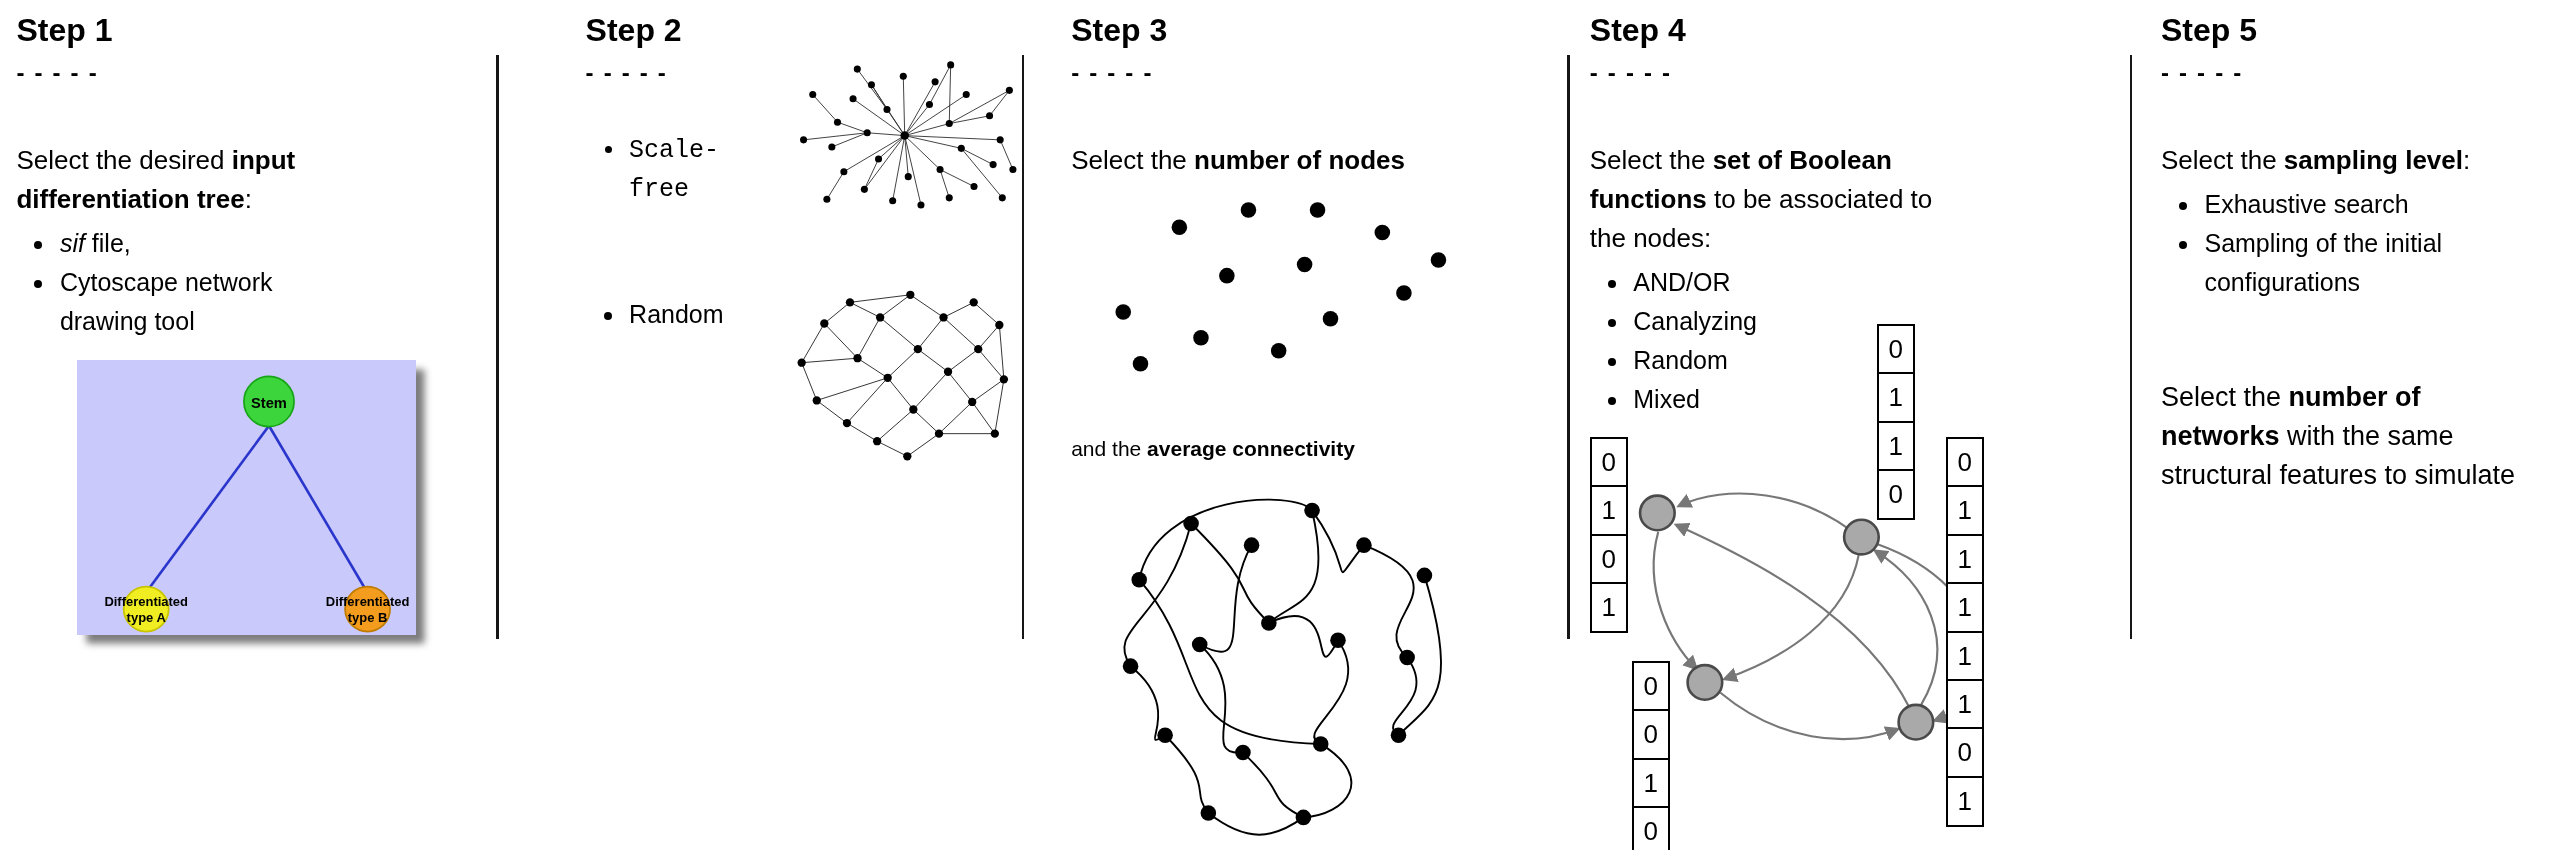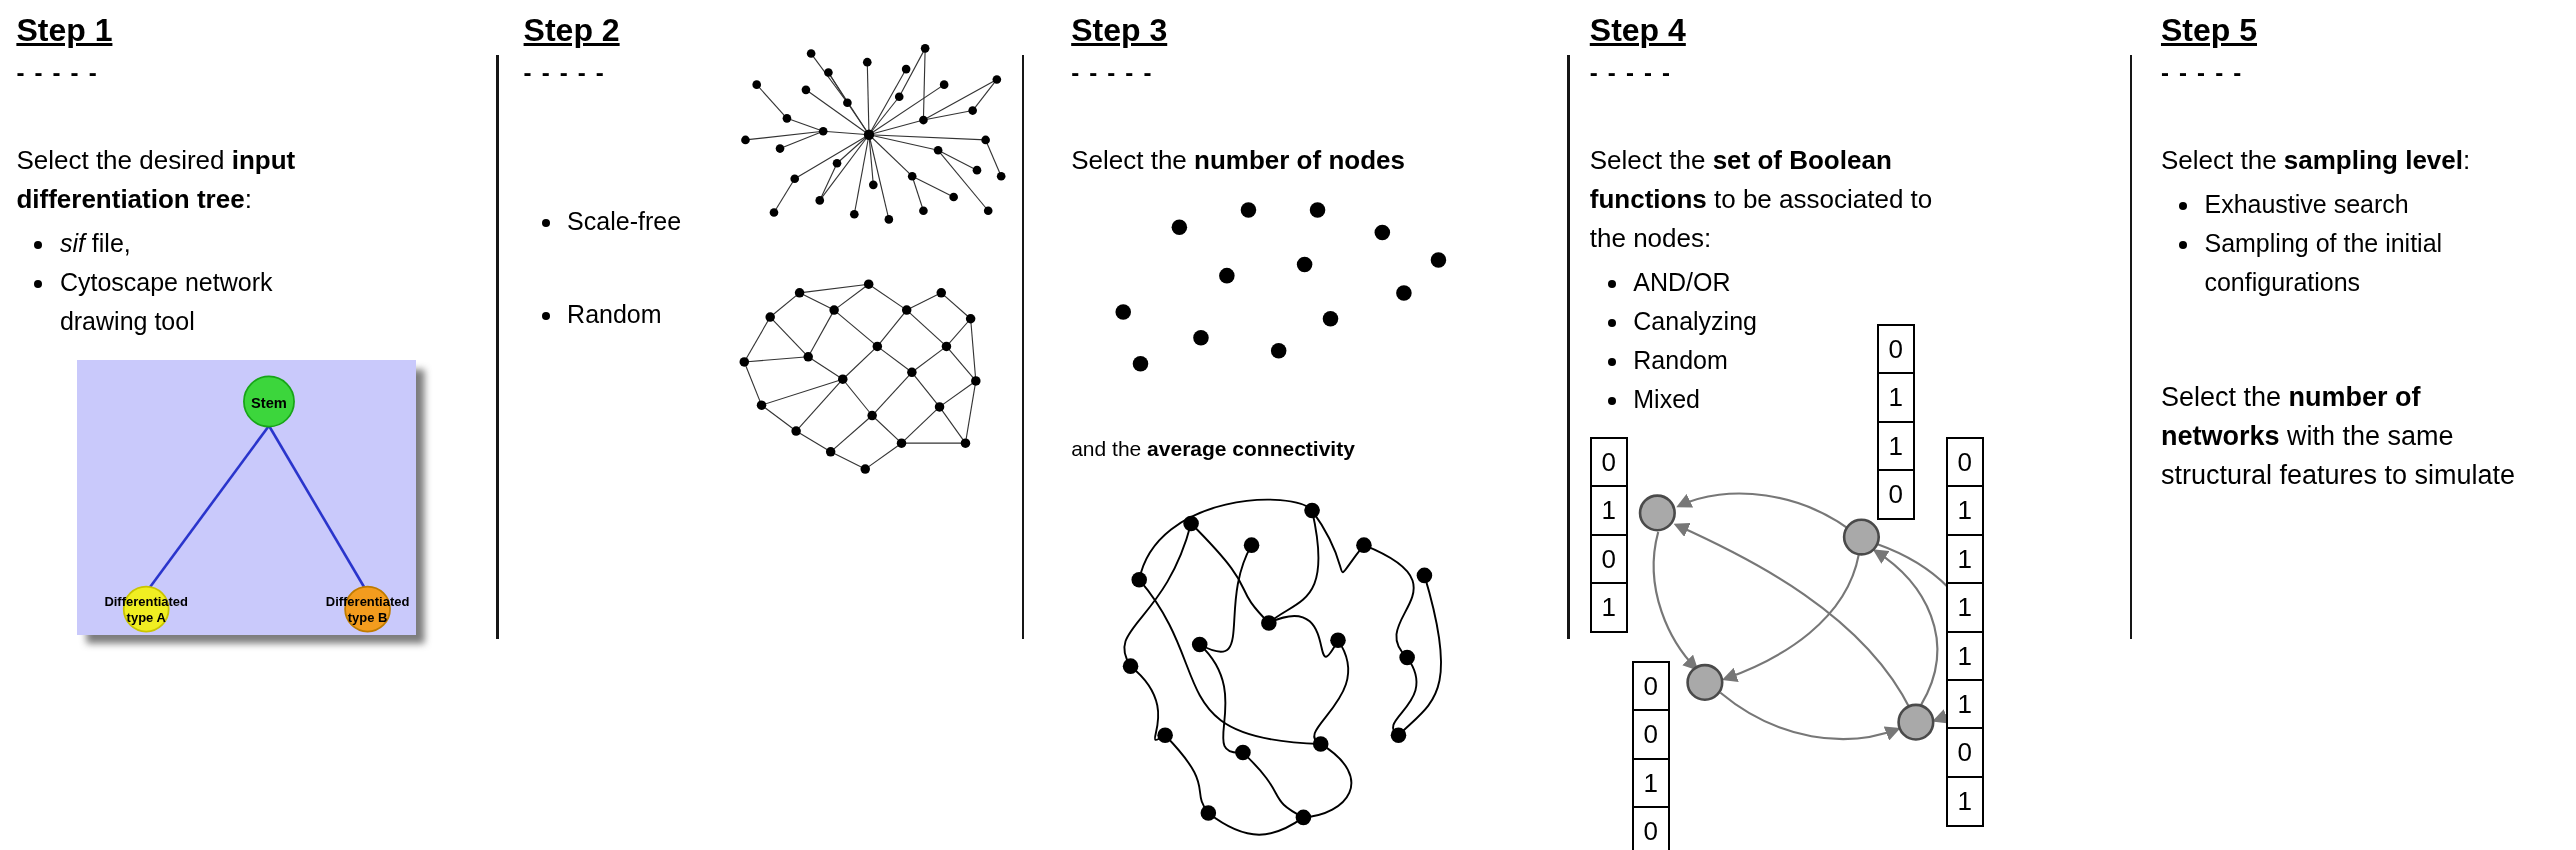--- a/index.html
+++ b/index.html
@@ -1,36 +1,36 @@
 <!DOCTYPE html>
 <html style="font-size:14px"><head>
 <meta charset="utf-8">
 <style>
   html,body{margin:0;padding:0;background:#fff;}
   body{font-family:"Liberation Sans",sans-serif;color:#000;}
   .page{position:relative;width:2576px;height:851px;overflow:hidden;display:flex;background:#fff;}
   .col{box-sizing:border-box;padding-top:12px;flex:none;}
   .col1{width:496px;padding-left:16.4px;padding-right:5.2px;}
-  .col2{width:523px;padding-left:25px;}
+  .col2{width:523px;padding-left:87px;}
   .col3{width:543px;padding-left:47px;}
   .col4{width:560px;padding-left:20px;position:relative;}
   .col5{width:499px;padding-left:28.6px;}
   .vsep{width:2.6px;height:584px;margin-top:55px;background:#161616;flex:none;}
-  .step-title{font-size:32px;font-weight:bold;margin:0;line-height:1.15;text-decoration:underline;}
+  .step-title{font-size:32px;font-weight:bold;margin:0;line-height:1.15;}
   .dashes{font-size:24px;font-weight:bold;margin-top:10.4px;letter-spacing:1.7px;}
   .intro{font-size:26px;line-height:39px;margin:54px 0 0 0;}
   .conn-line{font-size:21px;line-height:39px;margin:48px 0 0 0;}
   .bullets{margin:5.2px 0 0 0;padding-left:40px;font-size:25px;line-height:39px;}
   .bullets li{padding-left:3.5px;}
   strong{font-weight:bold;}
   em{font-style:italic;}
   
   .tree-figure{margin:19px 0 0 61px;width:339px;height:275px;box-shadow:8.7px 8.7px 7px rgba(90,90,90,0.8);}
   
-  .sf-row{display:flex;align-items:flex-end;margin-top:7px;}
+  .sf-row{display:flex;align-items:center;margin-top:7px;font-family:Liberation Mono, monospace;}
   .sf-row .bullets{width:147px;flex:none;}
   .sf-svg{margin-top:-56px;margin-left:15.6px;}
   .rnd-row{display:flex;align-items:flex-start;margin-top:19px;}
   .rnd-row .bullets{width:147px;flex:none;margin-top:35px;}
   
   .dots-svg{display:block;margin:10.4px 0 0 26px;}
   .tangle-svg{display:block;margin:8.7px 0 0 15.6px;}
   
   .bool-figure{position:absolute;left:0;top:312px;width:505px;height:554px;}
   .bool-svg{position:absolute;left:0;top:0;}

